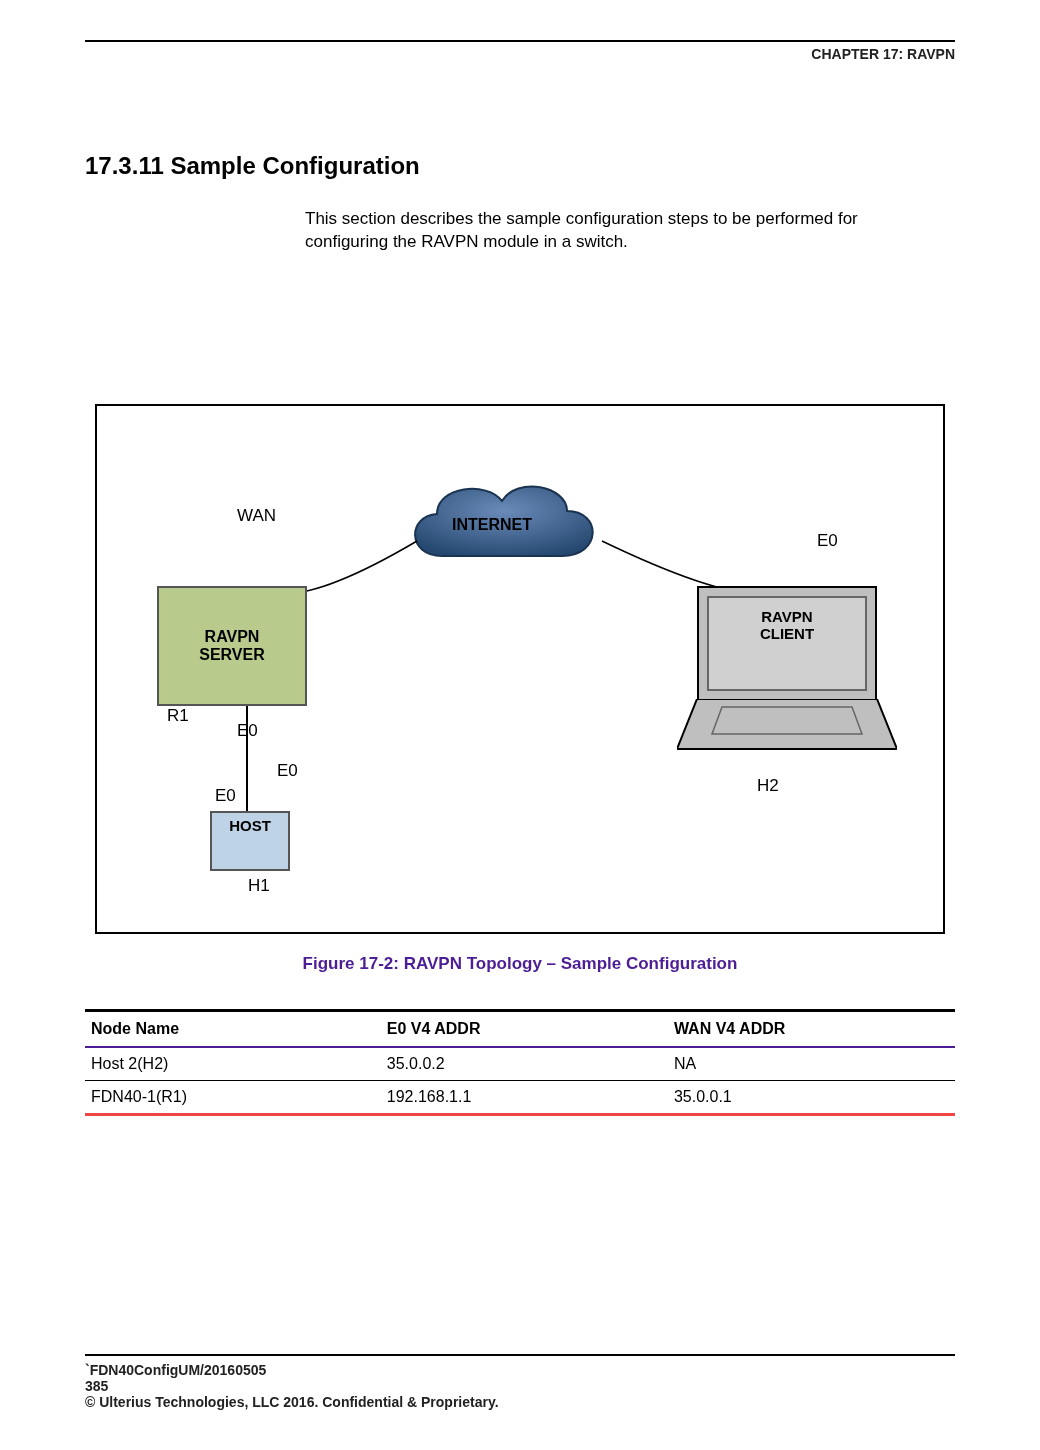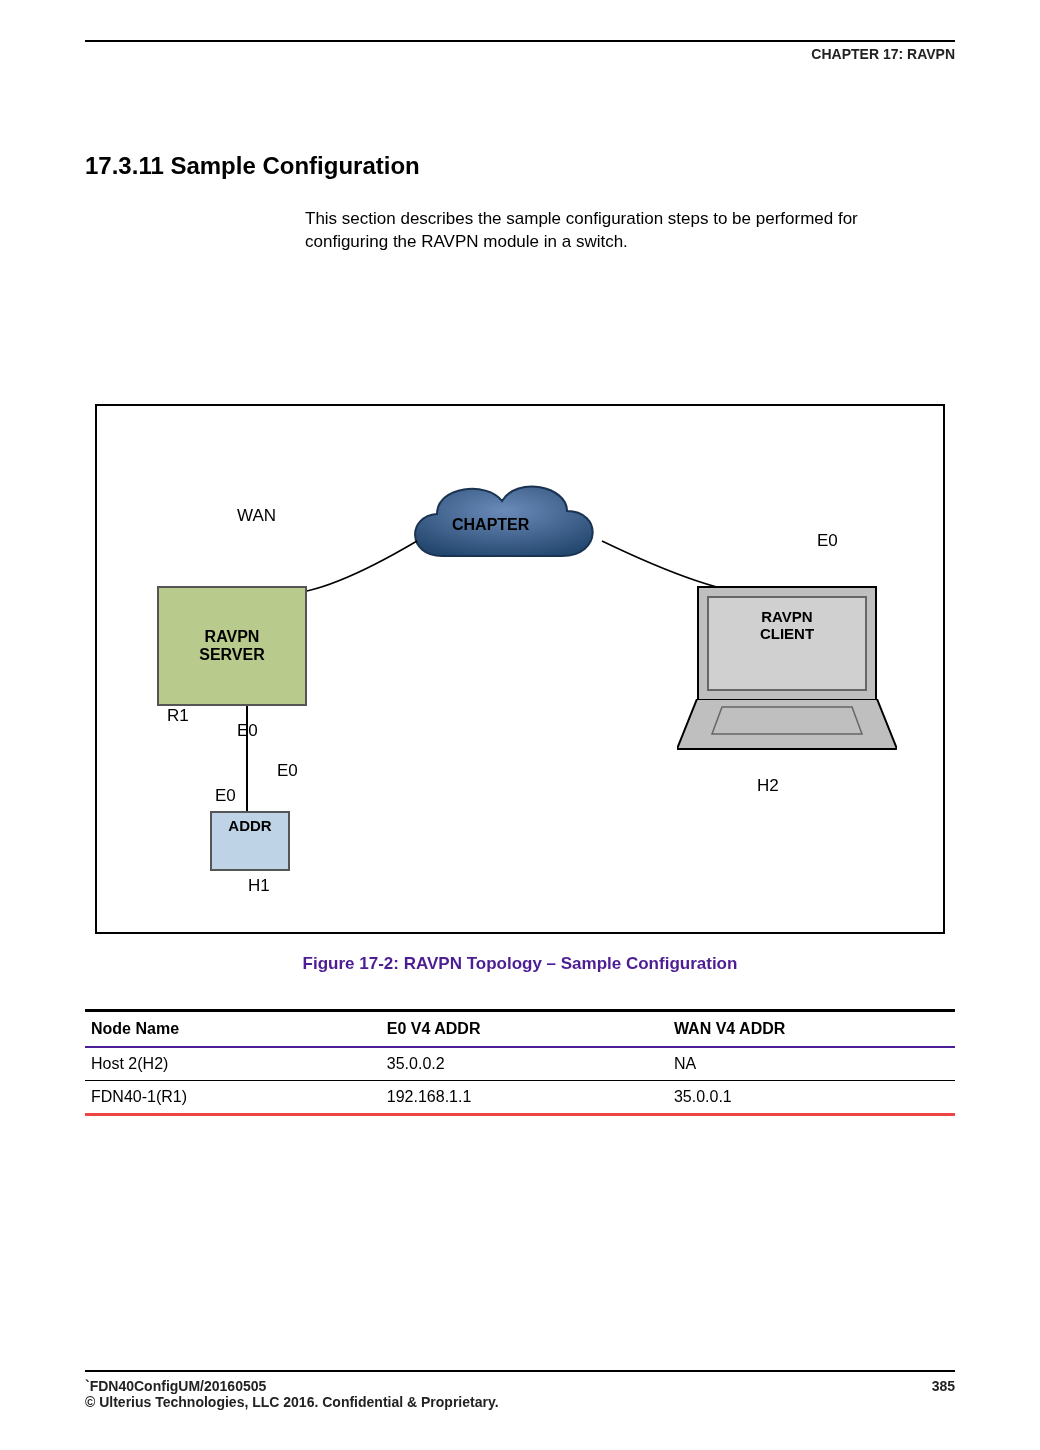--- a/index.html
+++ b/index.html
@@ -152,21 +152,21 @@
     position: absolute;
     bottom: 40px;
     left: 85px;
     right: 85px;
     border-top: 2px solid #000;
     padding-top: 6px;
     font-size: 14px;
     font-weight: bold;
     color: #222;
   }
-  .footer-row { display: flex; justify-content: space-between; }
+  .footer-row { display: flex; justify-content: space-between; flex-direction: column; }
 </style>
 </head>
 <body>
 
 <div class="page">
   <div class="header-line"></div>
   <div class="chapter-header">CHAPTER 17: RAVPN</div>
 
   <h2 class="section-heading">17.3.11 Sample Configuration</h2>
 
@@ -176,32 +176,32 @@
 
     <svg class="cloud" viewBox="0 0 210 110">
       <defs>
         <radialGradient id="cg" cx="50%" cy="35%" r="70%">
           <stop offset="0%" stop-color="#6a8bb8"></stop>
           <stop offset="100%" stop-color="#24476f"></stop>
         </radialGradient>
       </defs>
       <path d="M45 80 C10 80 10 40 40 38 C40 10 90 5 105 25 C120 0 170 10 170 35 C205 35 205 80 165 80 Z" fill="url(#cg)" stroke="#1a3350" stroke-width="2"></path>
     </svg>
-    <div class="cloud-label">CHAPTER</div>
+    <div class="cloud-label">INTERNET</div>
 
     <svg class="wire" style="left:0;top:0;width:850px;height:530px">
       <path d="M 320 135 Q 210 200 170 185" stroke-width="1.5"></path>
       <path d="M 505 135 Q 640 200 680 185" stroke-width="1.5"></path>
       <line x1="150" y1="300" x2="150" y2="405" stroke-width="2"></line>
     </svg>
 
     <div class="ravpn-server">RAVPN
 SERVER</div>
 
-    <div class="host-box">ADDR</div>
+    <div class="host-box">HOST</div>
 
     <div class="laptop">
       <div class="laptop-screen">
         <div class="laptop-inner">RAVPN
 CLIENT</div>
       </div>
       <svg class="laptop-base-svg" viewBox="0 0 220 55">
         <polygon points="20,0 200,0 220,50 0,50" fill="#bfbfbf" stroke="#000" stroke-width="2"></polygon>
         <polygon points="45,8 175,8 185,35 35,35" fill="none" stroke="#666" stroke-width="1.5"></polygon>
       </svg>

